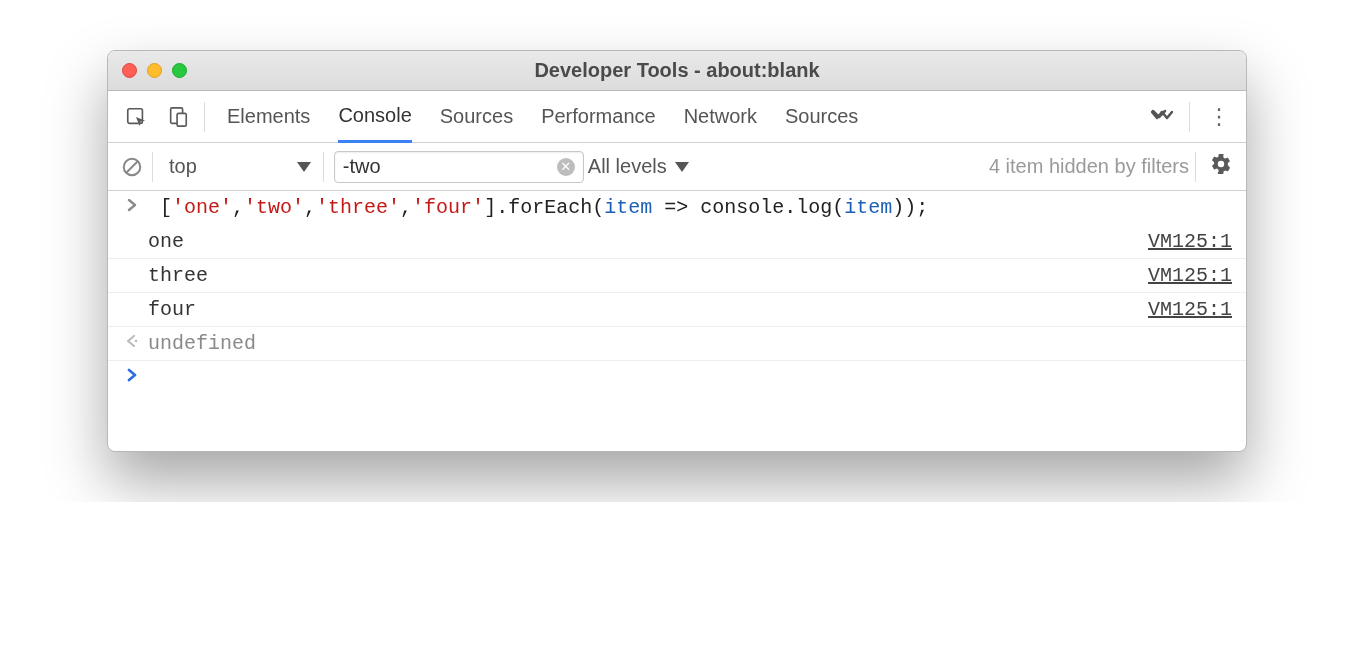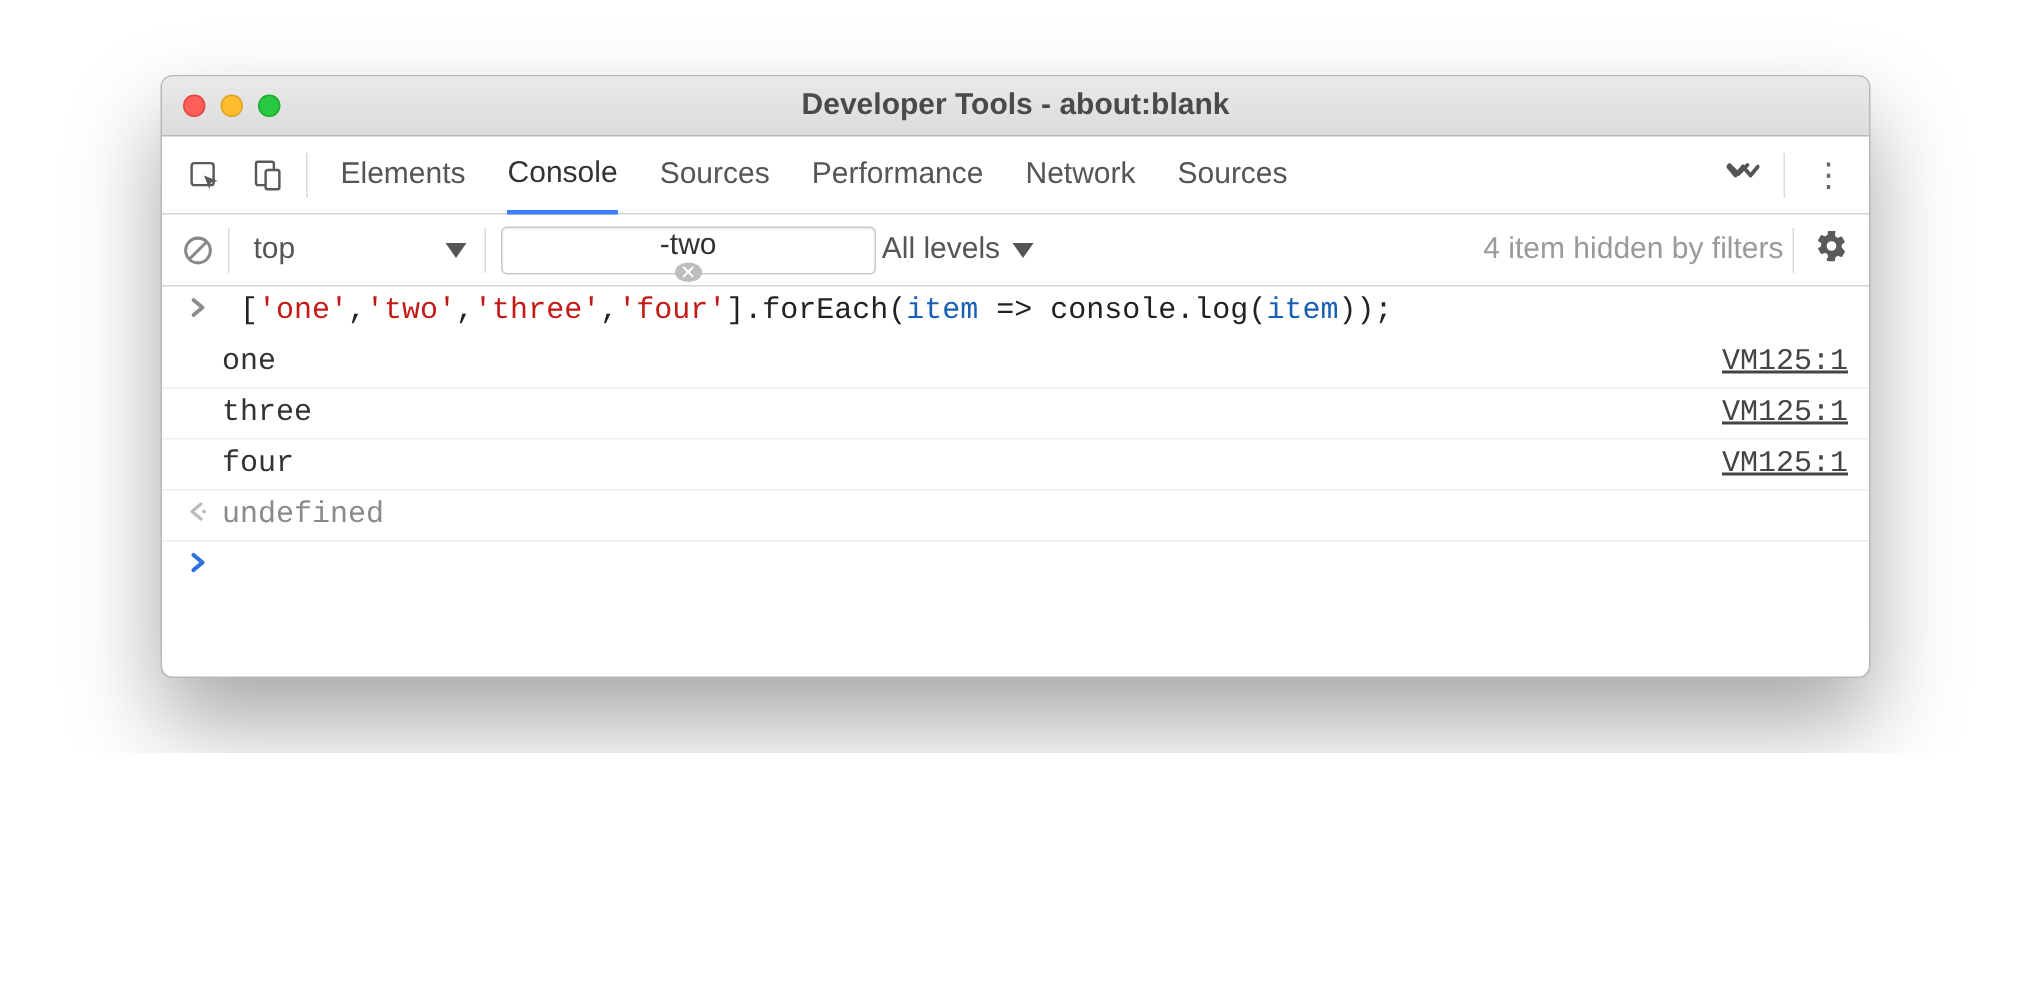--- a/index.html
+++ b/index.html
@@ -127,21 +127,20 @@
     border: 1px solid #c8c8c8;
     border-radius: 4px;
     background: #fff;
     box-shadow: inset 0 1px 2px rgba(0,0,0,0.08);
     height: 32px;
     padding: 0 8px;
     width: 250px;
     justify-content: space-between;
     color: #333;
     font-family: inherit;
-    flex-direction: column;
   }
   .clear-x {
     width: 18px; height: 18px; border-radius: 50%;
     background:#bdbdbd; color:#fff; font-size:13px;
     display:flex; align-items:center; justify-content:center;
     line-height:1;
   }
   .levels {
     display:flex; align-items:center; gap:8px;
   }

